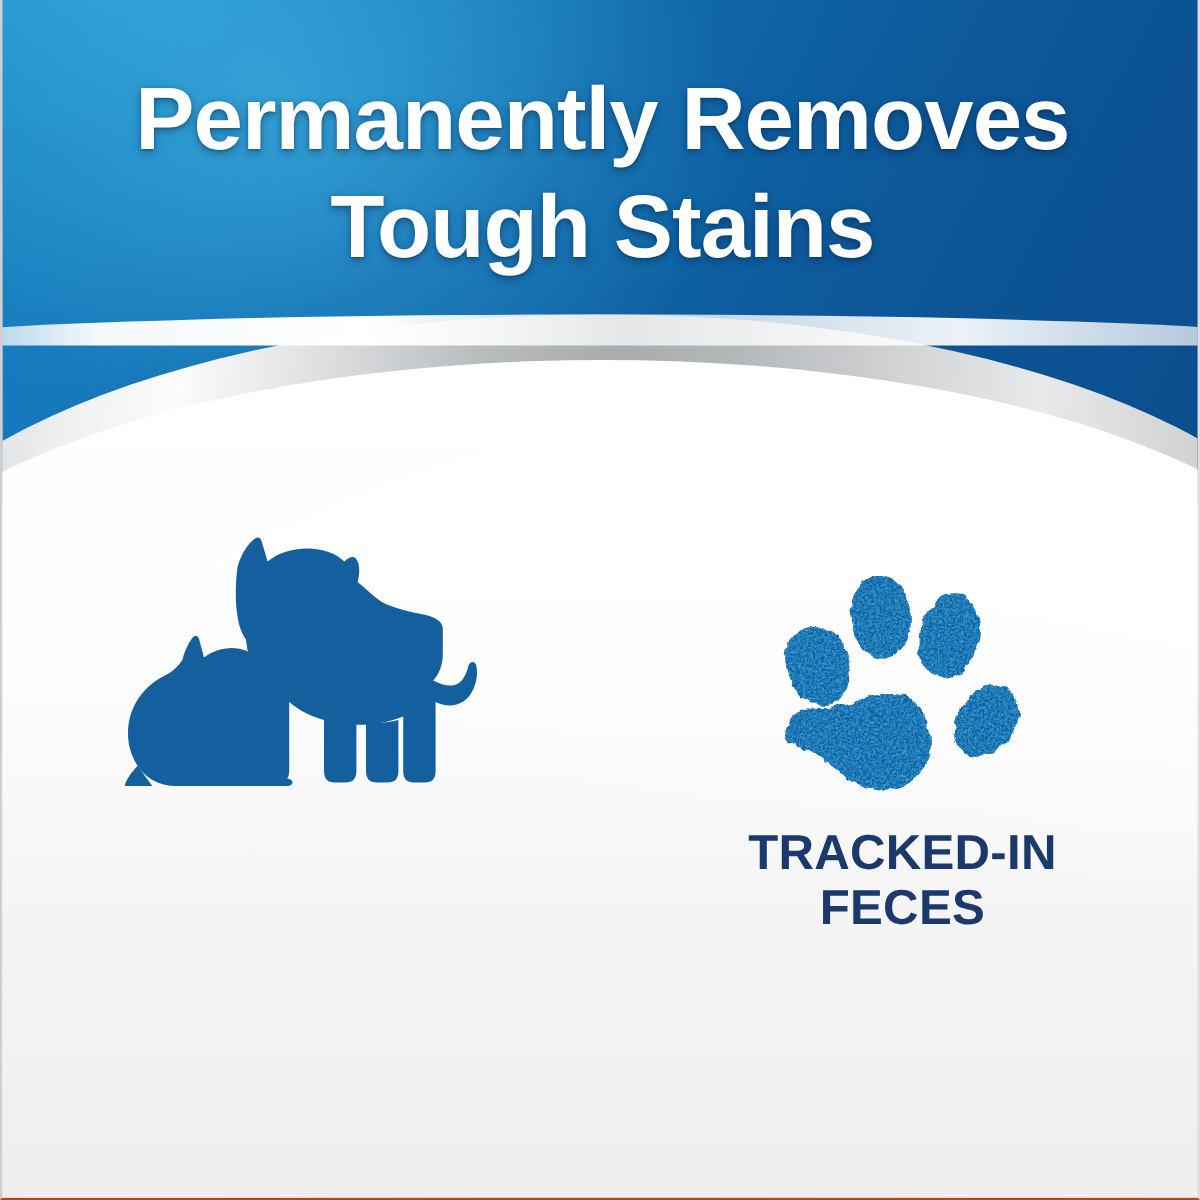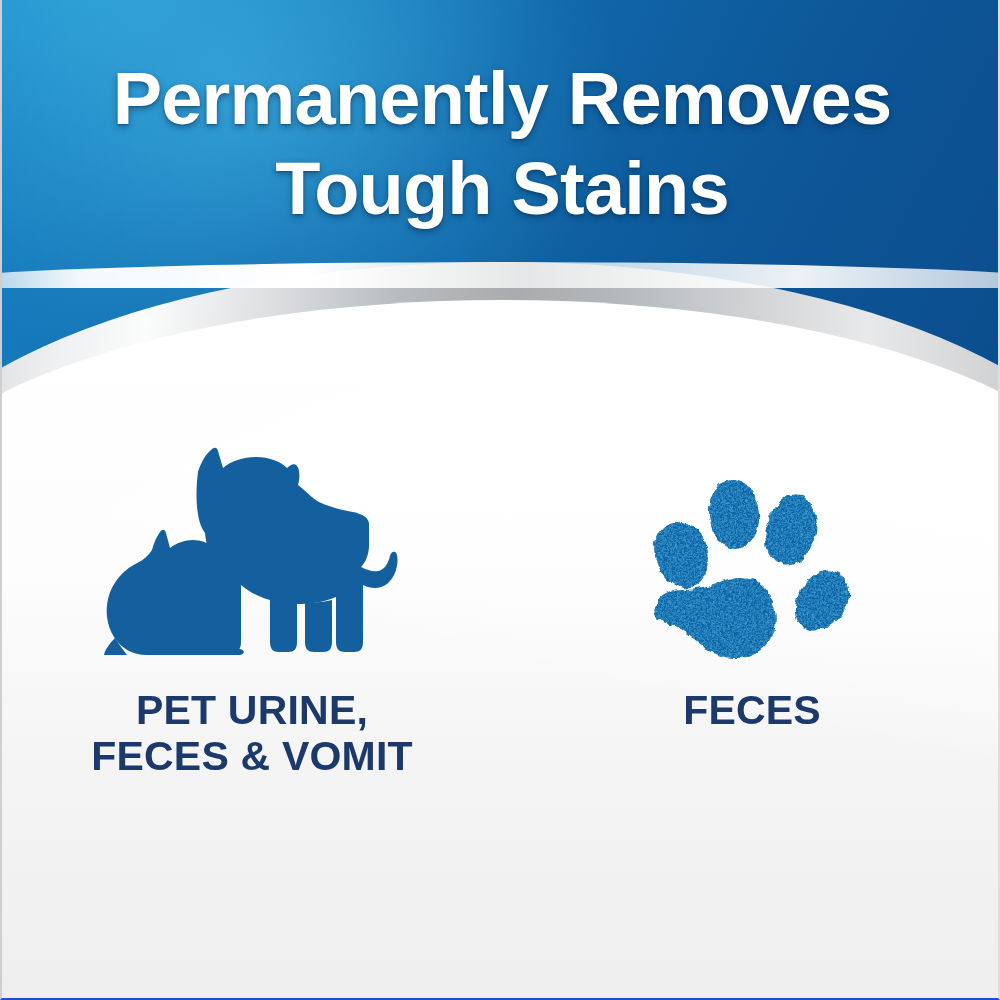--- a/index.html
+++ b/index.html
@@ -13,21 +13,21 @@
   }
 
   #promo-card {
     position: relative;
     width: 1000px;
     height: 1000px;
     overflow: hidden;
     background: #ececec;
     border-left: 2px solid #cfcfcf;
     border-right: 2px solid #dedede;
-    border-bottom: 2px solid #1d4ed8;
+    border-bottom: 2px solid #c2410c;
   }
 
   
   .hero-panel {
     position: absolute;
     left: 0; top: 0;
     width: 1000px;
     height: 420px;
     background:
       radial-gradient(ellipse 900px 620px at 8% -10%,
@@ -262,24 +262,20 @@
                      C15,140 27,127 42,120
                      C46,118 51,114 55,108 Z"></path>
 
             <path d="M18,196
                      C12,202 8,208 7,213
                      L30,213
                      C26,208 22,202 18,196 Z"></path>
           </g>
         </svg>
       </div>
-      <div class="feature-label">
-        <span class="lbl-line">PET URINE,</span>
-        <span class="lbl-line">FECES &amp; VOMIT</span>
-      </div>
     </div>
 
     <div class="feature-item">
       <div class="feature-icon">
         <svg class="paw-icon" viewBox="0 0 205 200">
           <defs>
             <filter id="speckle" x="-20%" y="-20%" width="140%" height="140%">
               <feTurbulence type="fractalNoise" baseFrequency="0.55" numOctaves="4" seed="7" result="noise"></feTurbulence>
               <feColorMatrix in="noise" type="matrix" values="0 0 0 0 0.06
                          0 0 0 0 0.40
@@ -316,18 +312,19 @@
                        C37,164 26,157 16,153
                        C6,149 2,141 6,133
                        C10,124 21,120 34,120
                        C47,120 60,117 70,112
                        C74,110 78,109 82,108 Z"></path>
             </g>
           </g>
         </svg>
       </div>
       <div class="feature-label">
+        <span class="lbl-line">TRACKED-IN</span>
         <span class="lbl-line">FECES</span>
       </div>
     </div>
 
   </div>
 </div>
 
 </body></html>

